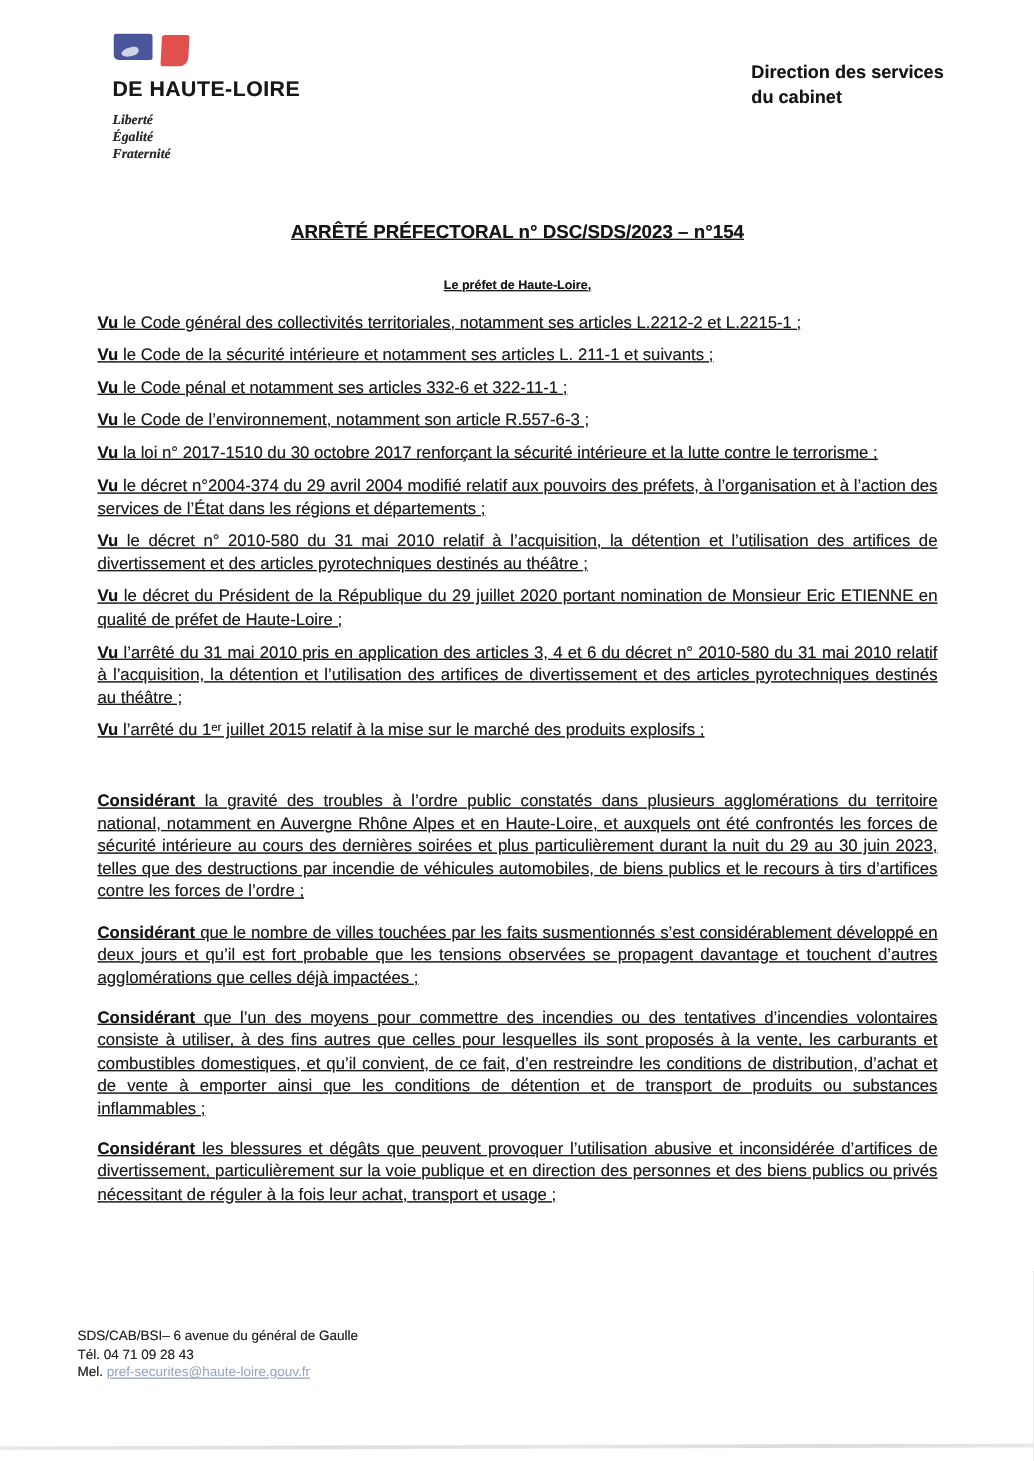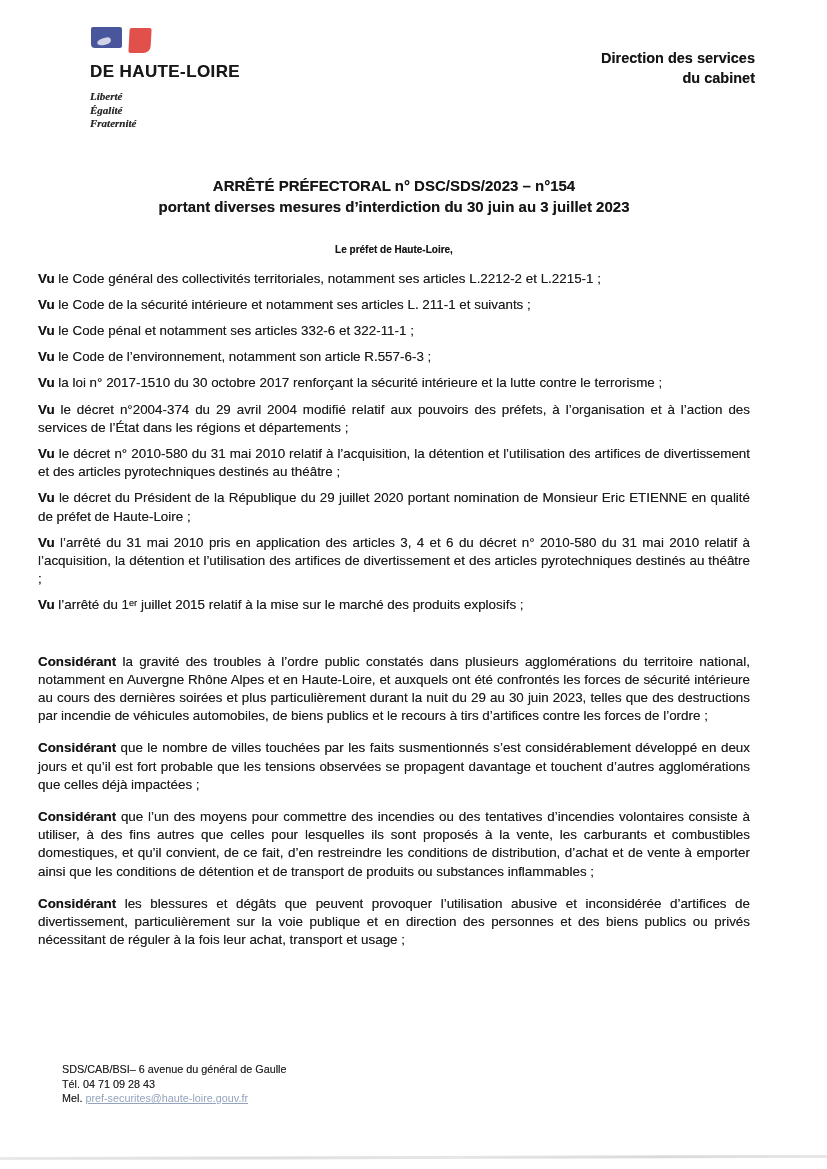--- a/index.html
+++ b/index.html
@@ -59,29 +59,29 @@
     margin-top: 9px;
     font-family: "Liberation Serif", serif;
     font-style: italic;
     font-weight: bold;
     font-size: 11px;
     line-height: 13.5px;
     color: #2a2a2a;
   }
   .direction {
     margin-top: 21px;
-    text-align: right;
+    text-align: left;
     font-weight: bold;
     font-size: 14.5px;
     line-height: 20px;
     color: #151515;
   }
 
   
-  .main { padding: 0 77px 0 38px; }
+  .main { padding: 0 77px 0 78px; text-decoration: underline; }
 
   .title-block { margin-top: 44px; text-align: center; }
   .title-line {
     font-weight: bold;
     font-size: 15px;
     line-height: 21px;
     color: #161616;
   }
   .salutation {
     margin-top: 27px;
@@ -151,21 +151,20 @@
     <div class="direction">
       <div>Direction des services</div>
       <div>du cabinet</div>
     </div>
   </div>
 
   <div class="main">
 
     <div class="title-block">
       <div class="title-line">ARRÊTÉ PRÉFECTORAL n° DSC/SDS/2023 – n°154</div>
-      <div class="title-line">portant diverses mesures d’interdiction du 30 juin au 3 juillet 2023</div>
     </div>
 
     <div class="salutation">Le préfet de Haute-Loire,</div>
 
     <section class="vu-section">
       <p class="para"><b class="lead">Vu</b> <span>le Code général des collectivités territoriales, notamment ses articles L.2212-2 et L.2215-1 ;</span></p>
       <p class="para"><b class="lead">Vu</b> <span>le Code de la sécurité intérieure et notamment ses articles L. 211-1 et suivants ;</span></p>
       <p class="para"><b class="lead">Vu</b> <span>le Code pénal et notamment ses articles 332-6 et 322-11-1 ;</span></p>
       <p class="para"><b class="lead">Vu</b> <span>le Code de l’environnement, notamment son article R.557-6-3 ;</span></p>
       <p class="para"><b class="lead">Vu</b> <span>la loi n° 2017-1510 du 30 octobre 2017 renforçant la sécurité intérieure et la lutte contre le terrorisme ;</span></p>

